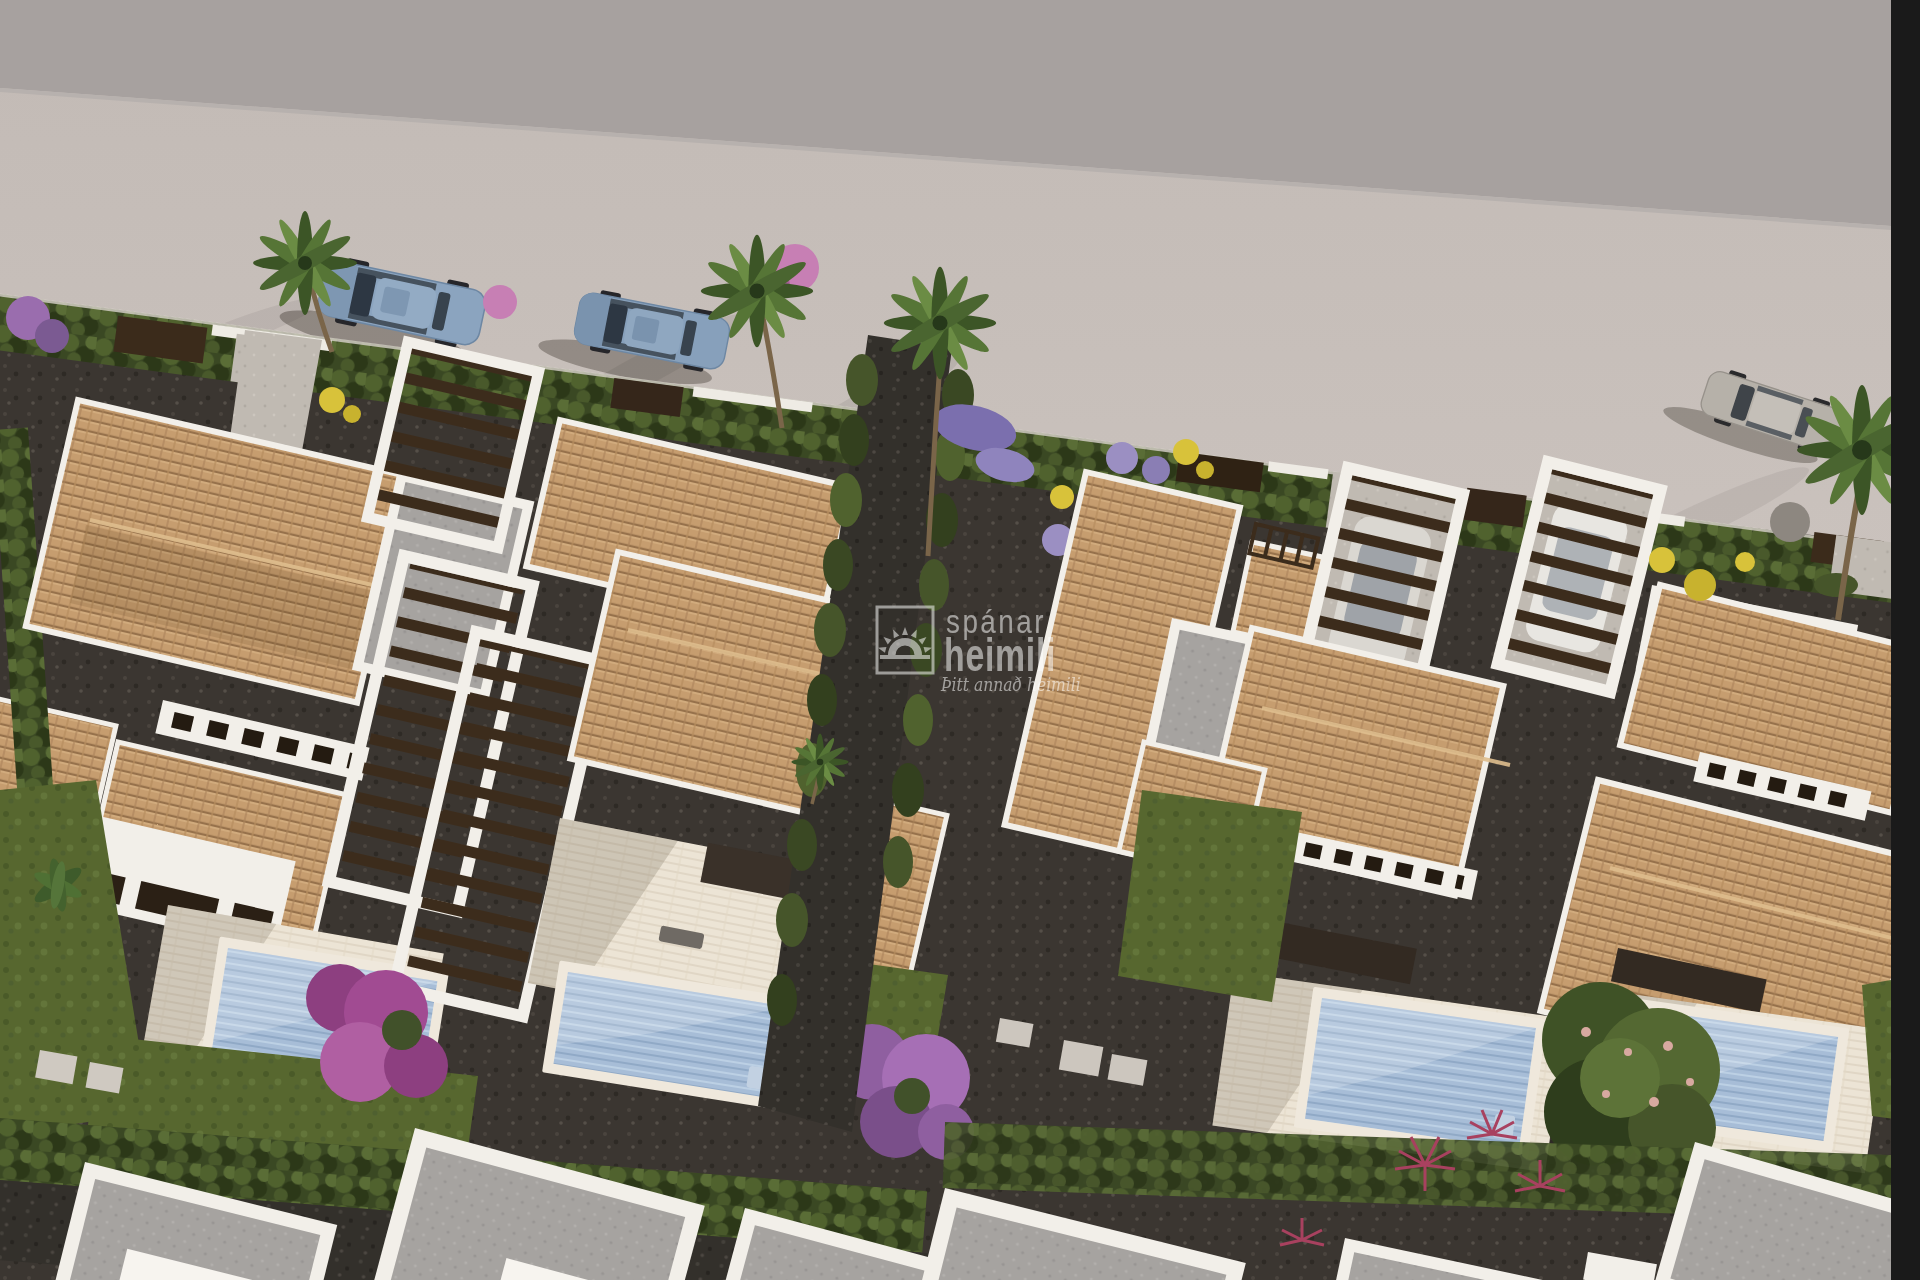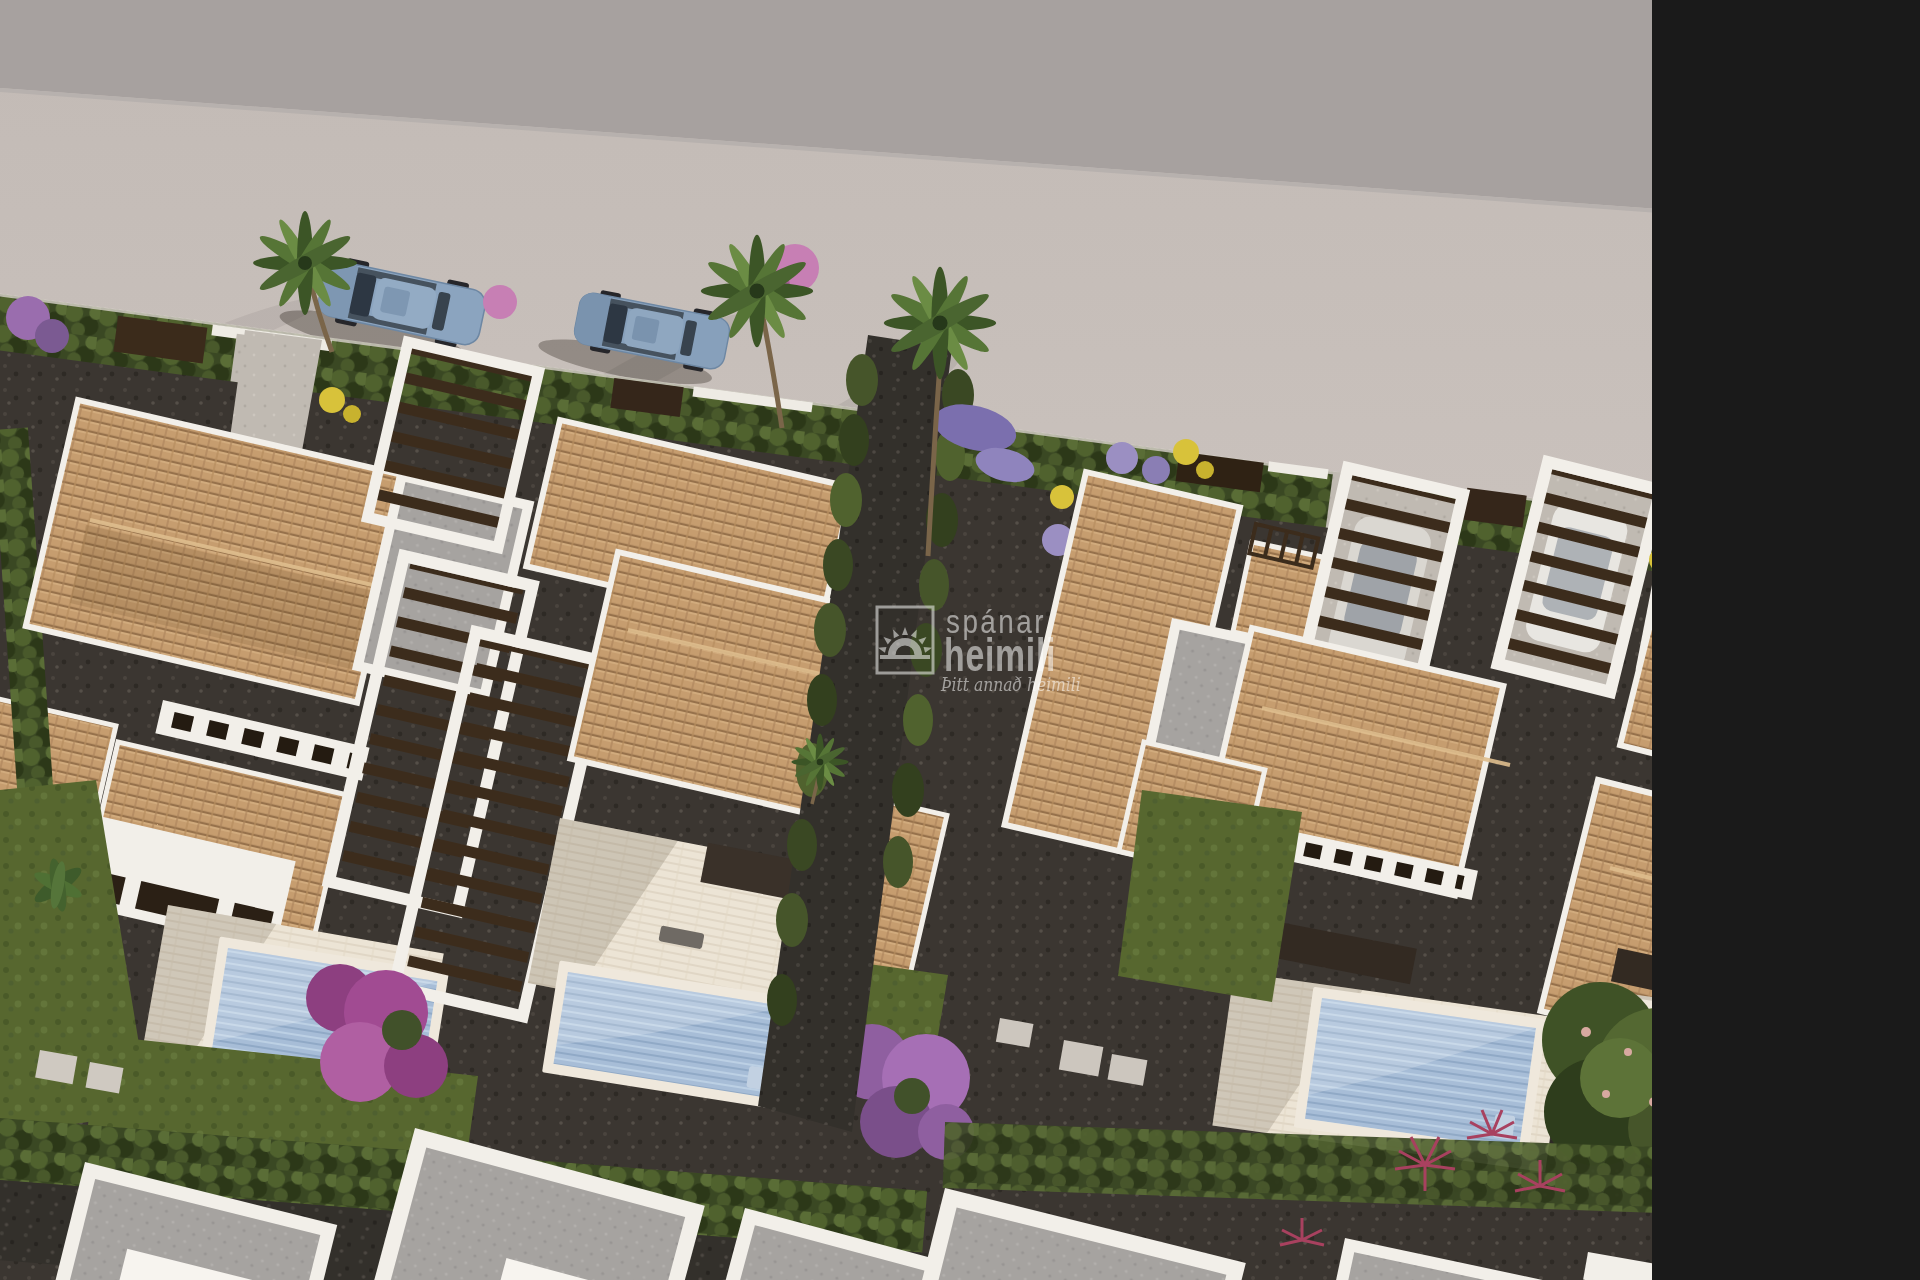--- a/index.html
+++ b/index.html
@@ -1,17 +1,17 @@
 <!DOCTYPE html>
 <html><head>
 <meta charset="utf-8">
 <title>render</title>
 <style>
   html,body{margin:0;padding:0;background:#1a1a1a;}
-  .stage{position:relative;width:1652px;height:1280px;overflow:hidden;background:#f0abfc;
+  .stage{position:relative;width:1891px;height:1280px;overflow:hidden;background:#f0abfc;
          font-family:"Liberation Sans",sans-serif;}
   .stage svg{display:block;width:1920px;height:1280px;}
   text{user-select:none;}
   .brand1{font-family:"Liberation Sans",sans-serif;font-weight:400;letter-spacing:3px;}
   .brand2{font-family:"Liberation Sans",sans-serif;font-weight:700;letter-spacing:1px;}
   .tagline{font-family:"DejaVu Serif",serif;font-style:italic;}
 </style>
 </head>
 <body>
 

